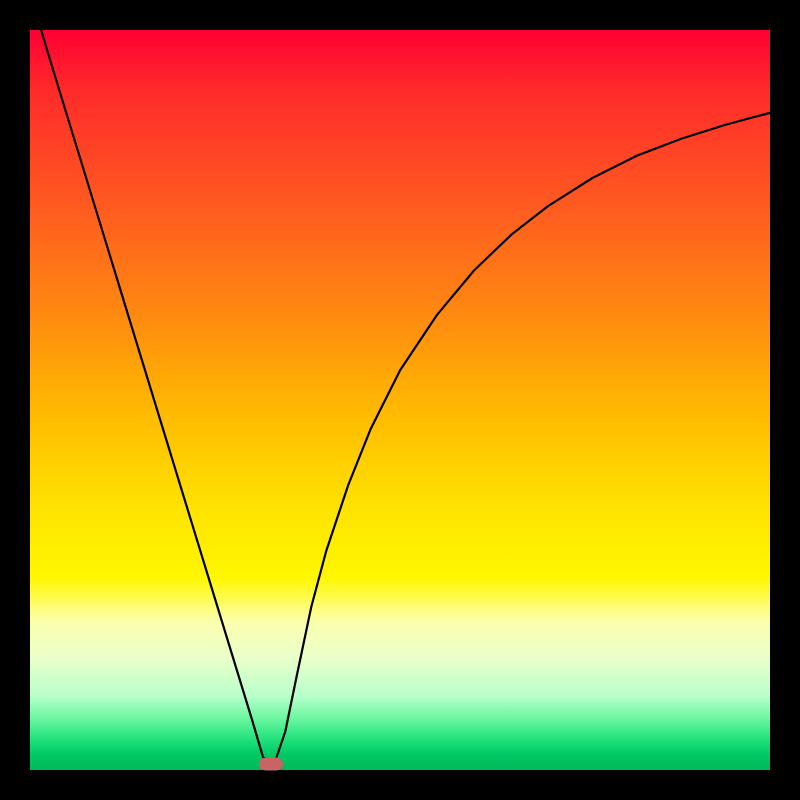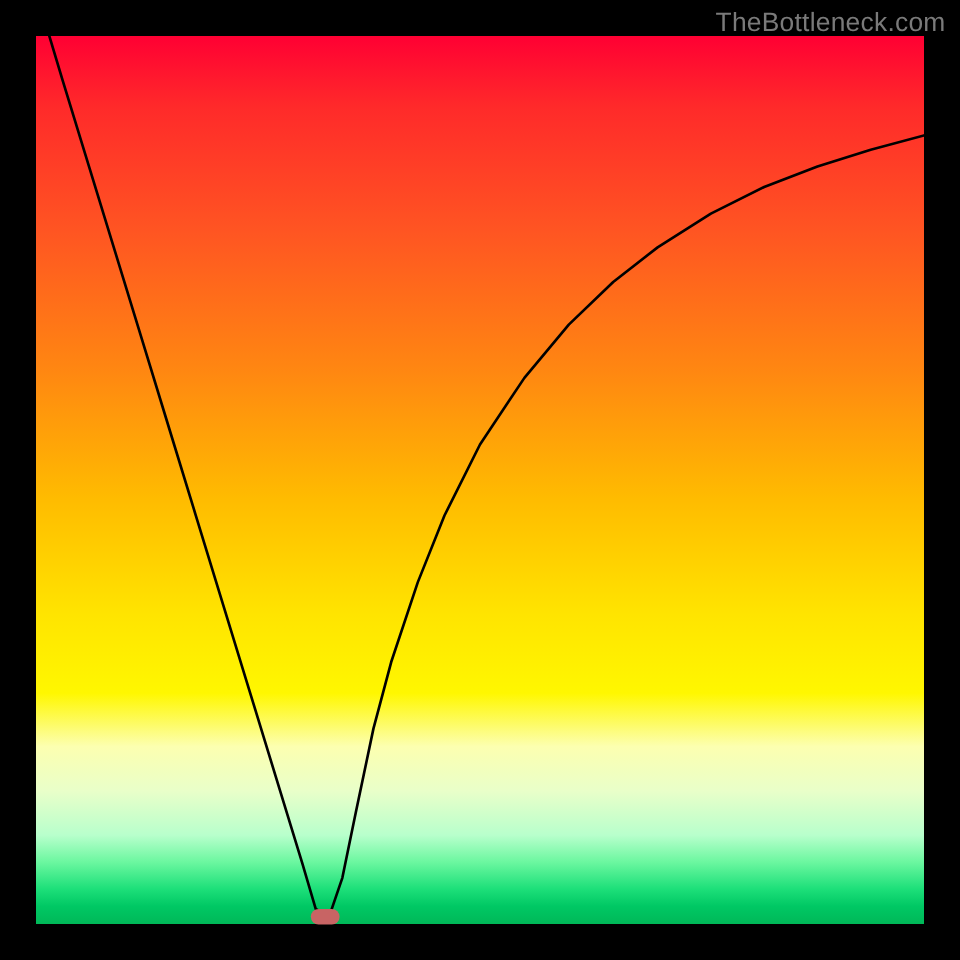--- a/index.html
+++ b/index.html
@@ -69,14 +69,13 @@
 </head>
 <body>
 
 <div class="frame">
   <div class="plot-area">
     <svg class="curve" width="740" height="740" viewBox="0 0 740 740" preserveAspectRatio="none">
       <polyline id="curve-path" fill="none" stroke="#000" stroke-width="2.2" stroke-linejoin="round" stroke-linecap="round" points="0.00,-37.00 22.20,37.00 44.40,109.52 66.60,182.04 88.80,254.56 111.00,327.08 133.20,399.60 155.40,472.12 177.60,544.64 199.80,617.16 222.00,689.68 233.10,727.42 244.20,734.08 255.30,701.52 266.40,647.50 281.20,577.20 296.00,521.70 318.20,455.10 340.40,399.60 370.00,340.40 407.00,284.90 444.00,240.50 481.00,204.98 518.00,176.12 562.40,148.00 606.80,125.80 651.20,108.78 695.60,94.72 740.00,82.88"></polyline>
     </svg>
     <div class="marker" id="marker" style="left: 240.5px; top: 734.08px; background: rgb(200, 100, 100);"></div>
   </div>
-  <div class="watermark">TheBottleneck.com</div>
 </div>
 
 </body></html>

